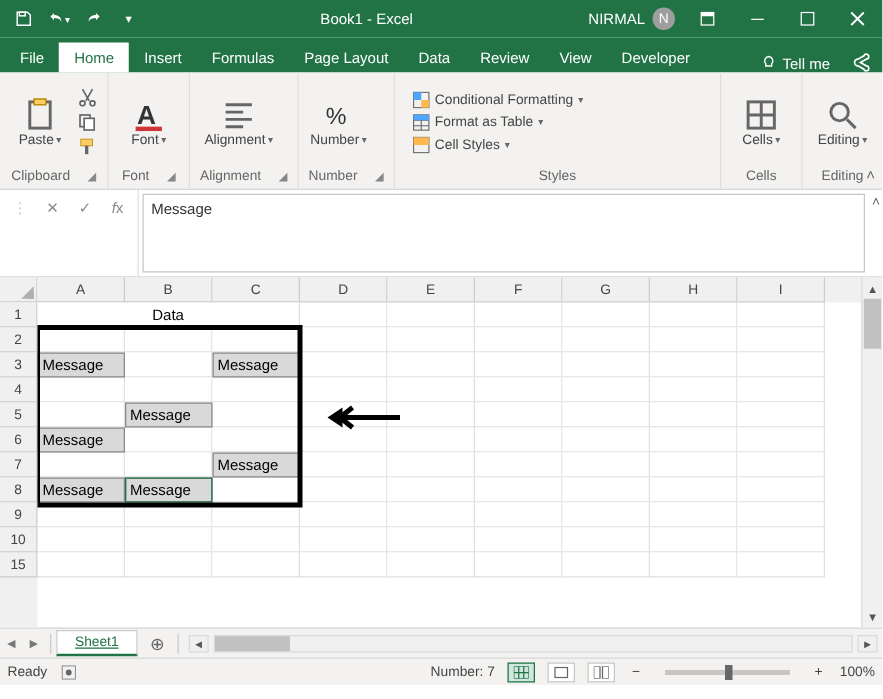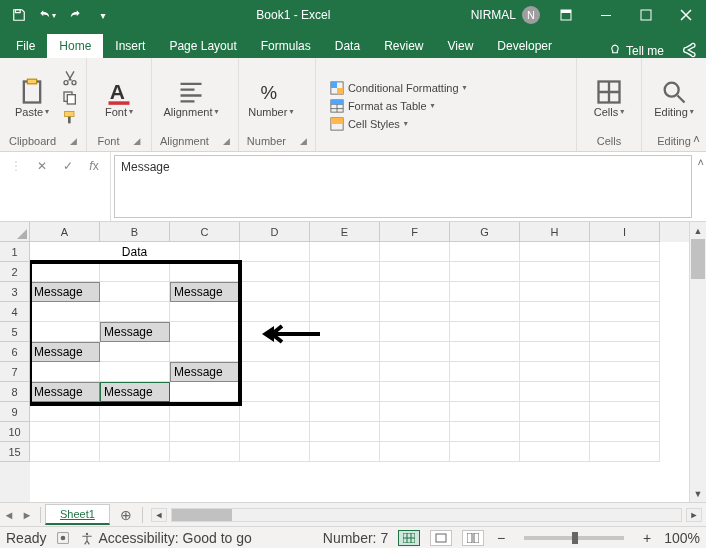--- a/index.html
+++ b/index.html
@@ -74,21 +74,21 @@
   .navbtn { width:18px; display:flex; align-items:center; justify-content:center; color:#777; }
   .sheettab { padding:3px 14px; background:#fff; border:1px solid #ccc; border-bottom:2px solid #217346; color:#217346;text-decoration:underline; }
   .addsheet { width:24px; display:flex; align-items:center; justify-content:center; font-size:14px; color:#666; margin-left:4px; }
   .sheettabs .sep { width:1px; background:#ccc; height:16px; margin:0 4px;}
   .hscroll-wrap { flex:1; display:flex; align-items:center; padding:0 4px; gap:4px;}
   .hscroll { flex:1; height:14px; background:#f0f0f0; border:1px solid #dadada; position:relative;}
   .hscroll .thumb { position:absolute; left:0; top:0; bottom:0; width:60px; background:#c1c1c1;}
   .hsbtn { width:16px; height:14px; display:flex; align-items:center; justify-content:center; font-size:9px; color:#555; border:1px solid #dadada; background:#f0f0f0;}
 
   
-  .status { height:22px; background:#f3f2f1; border-top:1px solid #d6d6d6; display:flex; align-items:center; font-size:14px; color:#444; padding:0 6px; gap:10px; }
+  .status { height:22px; background:#f3f2f1; border-top:1px solid #d6d6d6; display:flex; align-items:center; font-size:11px; color:#444; padding:0 6px; gap:10px; }
   .status .spacer { flex:1; }
   .viewbtn { width:22px; height:16px; border:1px solid #c8c6c4; display:flex; align-items:center; justify-content:center; font-size:9px; background:#fff;}
   .viewbtn.active { background:#d0e7dd; border-color:#217346;}
   .zoomslider { width:100px; height:4px; background:#c8c6c4; position:relative; margin:0 6px;}
   .zoomslider .knob { position:absolute; left:48px; top:-4px; width:6px; height:12px; background:#666;}
   .zbtn { width:14px; text-align:center;}
 
   .dd { font-size:8px; color:#666; }
 </style>
 </head>
@@ -140,22 +140,22 @@
       <svg width="12" height="12">
         <path d="M1 1 L11 11 M11 1 L1 11" stroke="#fff" stroke-width="1.5"></path>
       </svg>
     </div>
 </div>
 
 <div class="tabrow">
   <div class="tab">File</div>
   <div class="tab active">Home</div>
   <div class="tab">Insert</div>
+  <div class="tab">Formulas</div>
   <div class="tab">Page Layout</div>
-  <div class="tab">Formulas</div>
   <div class="tab">Data</div>
   <div class="tab">Review</div>
   <div class="tab">View</div>
   <div class="tab">Developer</div>
   <div class="spacer"></div>
   <div class="tellme">
     <svg width="14" height="14" viewBox="0 0 24 24">
         <path d="M12 2a6 6 0 0 0-4 10v3h8v-3a6 6 0 0 0-4-10z" fill="none" stroke="#fff" stroke-width="2"></path>
       </svg>
     <span>Tell me</span>
@@ -281,20 +281,23 @@
         <div class="style-btn">
           <svg viewBox="0 0 16 16">
               <rect x="1" y="1" width="14" height="14" fill="none" stroke="#666"></rect>
               <rect x="1" y="1" width="14" height="7" fill="#ffb84d"></rect>
             </svg>
           <span>Cell Styles</span> 
             <span class="dd">▾</span>
         </div>
       </div>
     </div>
+    <div class="group-label">
+        <span>Styles</span>
+      </div>
   </div>
 
   <div class="group">
     <div class="group-main">
       <div class="bigbtn">
         <svg viewBox="0 0 24 24">
             <rect x="3" y="3" width="18" height="18" fill="none" stroke="#666" stroke-width="2"></rect>
             <path d="M3 12h18M12 3v18" stroke="#666" stroke-width="2"></path>
           </svg>
         <span class="lbl">
@@ -507,27 +510,20 @@
     <div class="hsbtn">►</div>
   </div>
 </div>
 
 <div class="status">
   <span>Ready</span>
   <svg width="14" height="14" viewBox="0 0 24 24">
       <rect x="3" y="3" width="18" height="18" fill="none" stroke="#666"></rect>
       <circle cx="12" cy="12" r="4" fill="#666"></circle>
     </svg>
-  <span style="display:flex;align-items:center;gap:4px">
-    <svg width="14" height="14" viewBox="0 0 24 24">
-        <circle cx="12" cy="5" r="2" fill="#666"></circle>
-        <path d="M4 9h16M12 9v8l-4 6M12 17l4 6" stroke="#666" stroke-width="2" fill="none"></path>
-      </svg>
-    <span>Accessibility: Good to go</span>
-  </span>
   <div class="spacer"></div>
   <span><span>Number:</span> <span>7</span></span>
   <div class="viewbtn active">
       <svg width="12" height="10">
         <rect x="0" y="0" width="12" height="10" fill="none" stroke="#217346"></rect>
         <path d="M4 0v10M8 0v10M0 5h12" stroke="#217346"></path>
       </svg>
     </div>
   <div class="viewbtn">
       <svg width="12" height="10">

